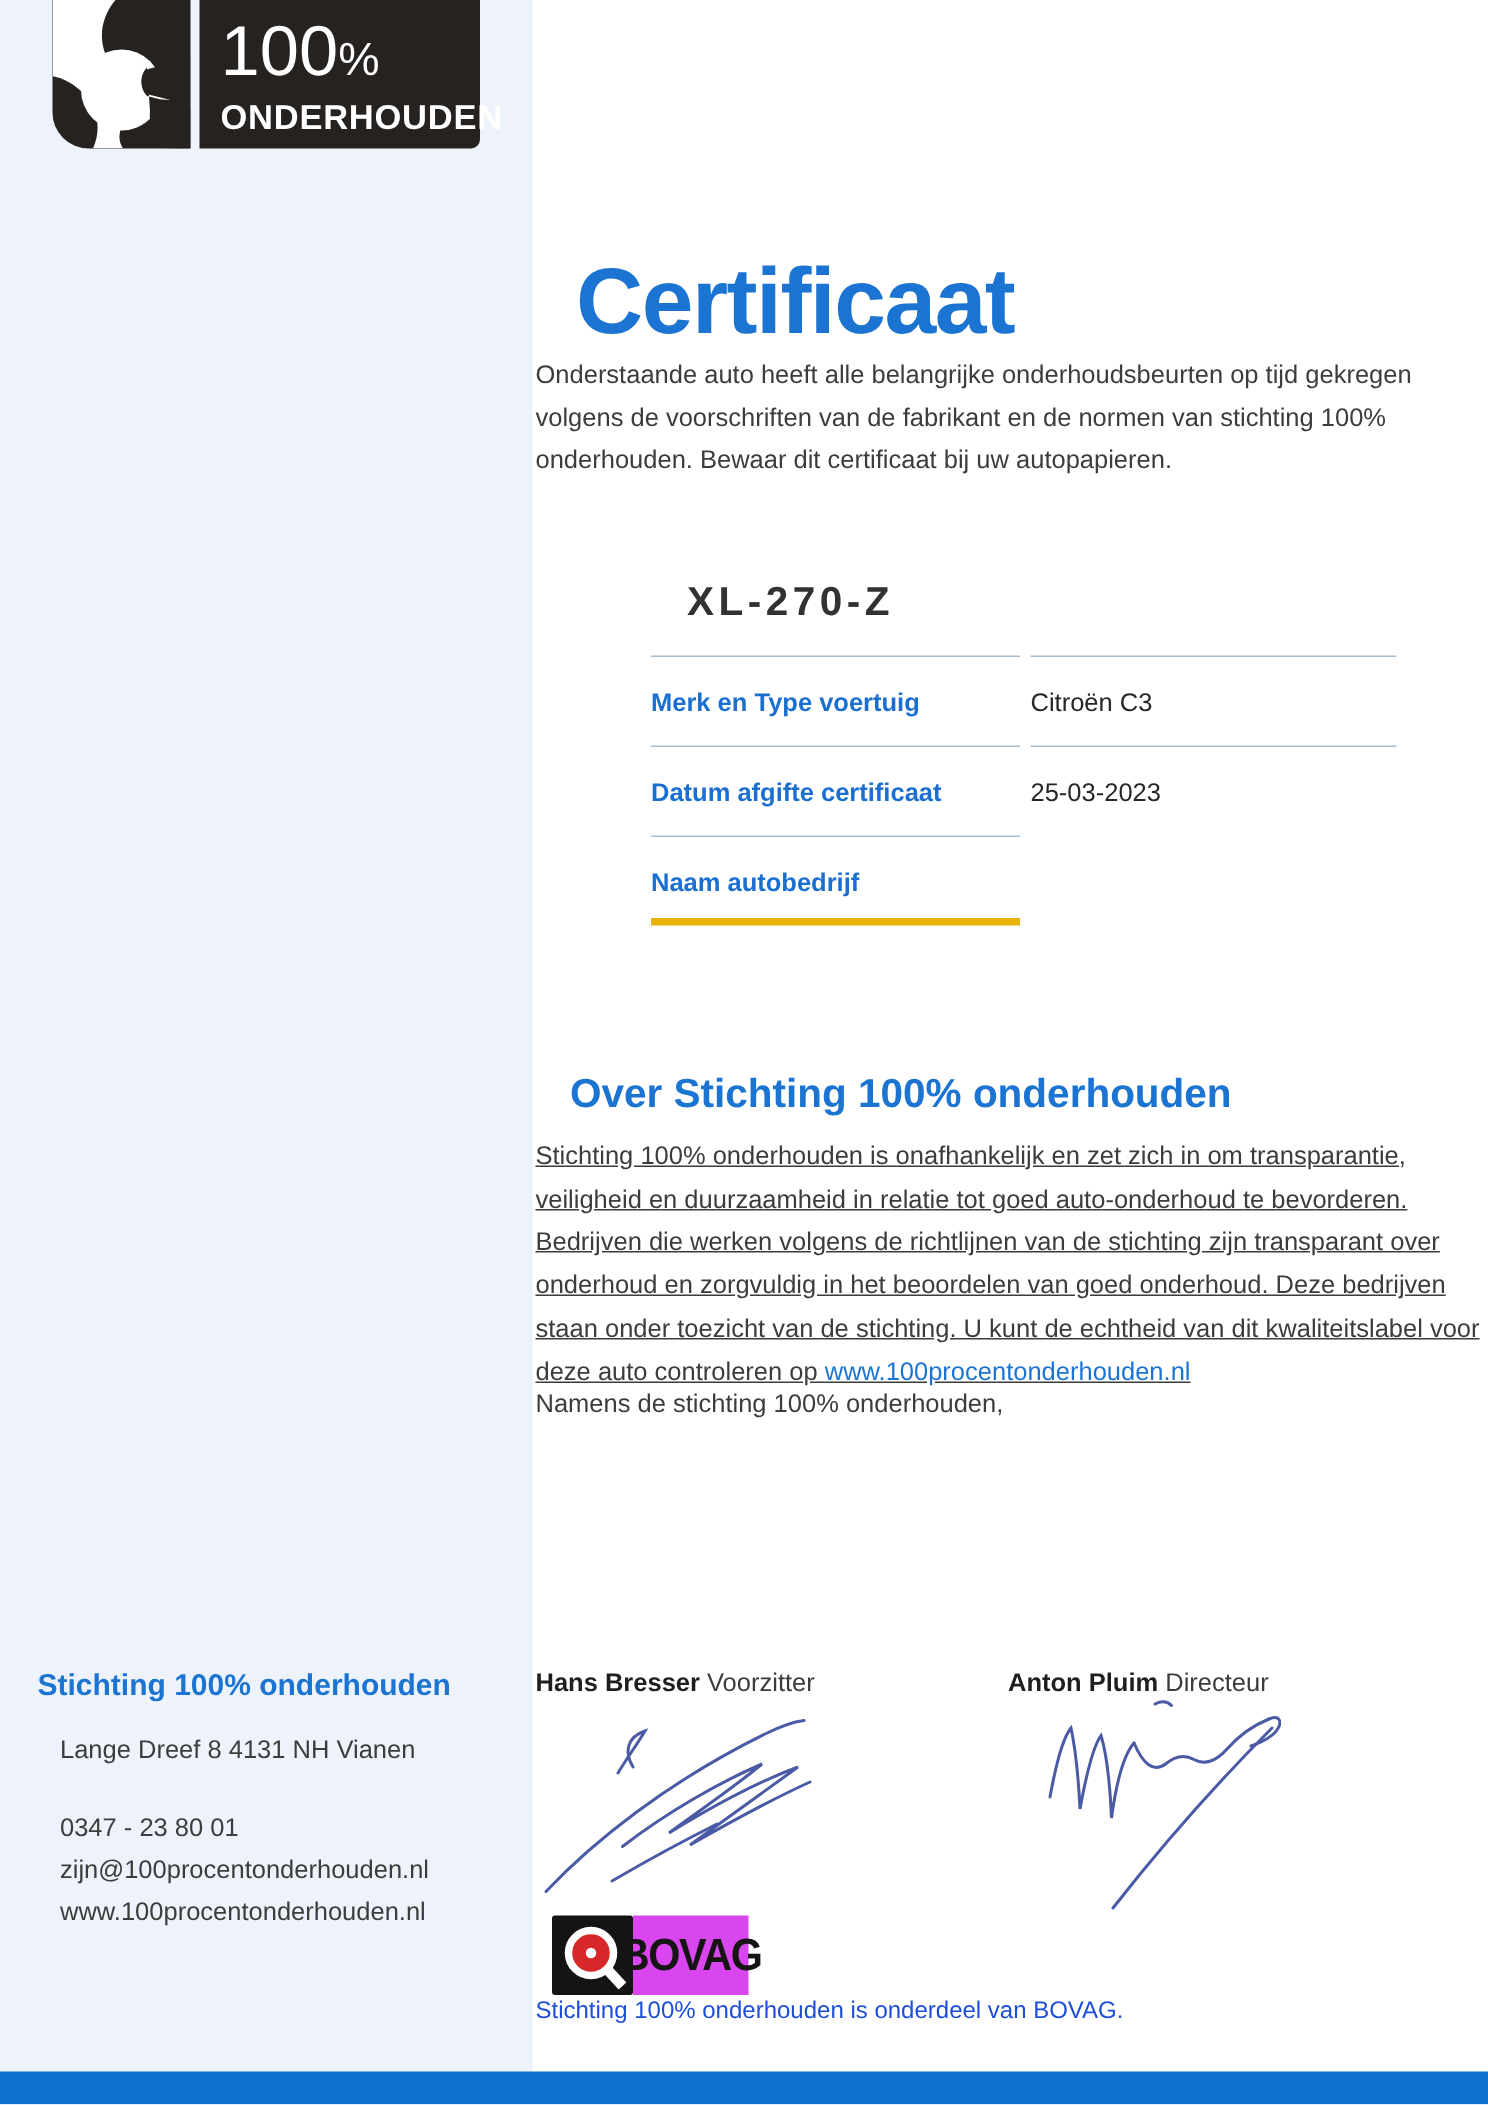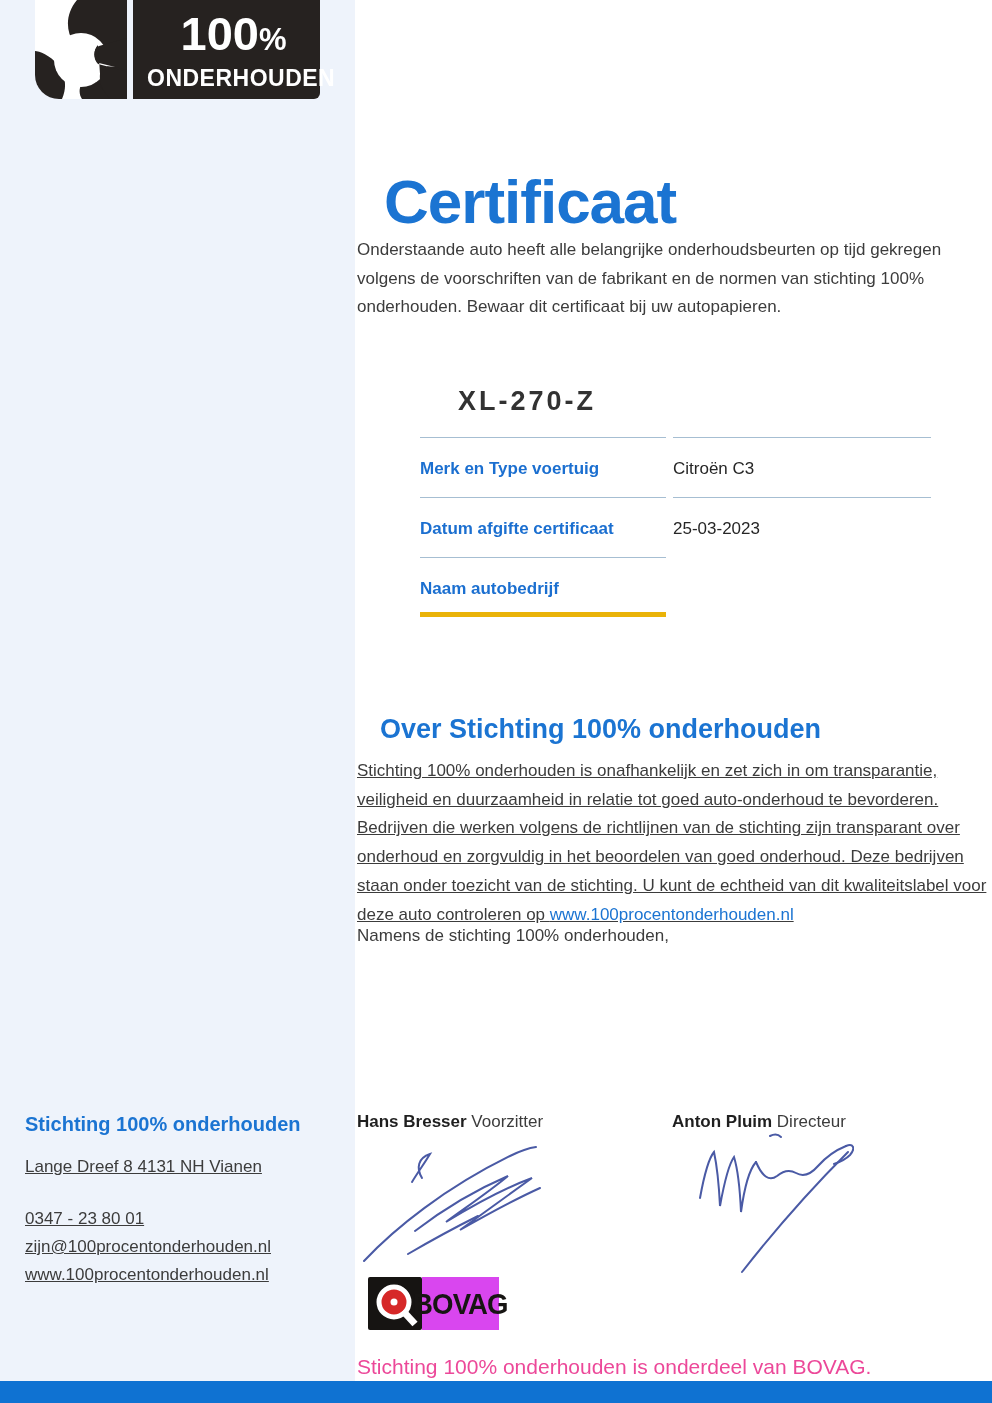--- a/index.html
+++ b/index.html
@@ -6,32 +6,32 @@
   html,body { width:992px; height:1403px; background:#ffffff; font-family:"Liberation Sans", sans-serif; }
   #page { position:relative; width:992px; height:1403px; overflow:hidden; background:#ffffff; }
 
   
   .sidebar { position:absolute; left:0; top:0; width:355px; height:1381px; background:#eef3fb; }
 
   
   .logo { position:absolute; left:35px; top:0; display:flex; }
   .logo-left { width:92px; height:99px; background:#262220; border-radius:0 0 0 24px; margin-right:6px; overflow:hidden; }
   .logo-right { width:187px; height:99px; background:#262220; border-radius:0 0 6px 0; padding:9px 0 0 14px; }
-  .brand-num { color:#fff; font-weight:bold; font-size:47px; line-height:50px; letter-spacing:0px;text-align:center; }
+  .brand-num { color:#fff; font-weight:normal; font-size:47px; line-height:50px; letter-spacing:0px; }
   .brand-num .pct { font-size:31px; }
   .brand-word { color:#fff; font-weight:bold; font-size:23px; line-height:26px; letter-spacing:0.5px; }
 
   
   .h1 { position:absolute; left:384px; top:146px; font-size:62px; font-weight:bold; color:#1b74d2; letter-spacing:-1px;margin-top:20px; }
   .intro { position:absolute; left:357px; top:236px; width:632px; font-size:17px; line-height:28.7px; color:#3c3c3c; }
   .plate { position:absolute; left:458px; top:386px; font-size:27px; font-weight:bold; letter-spacing:3px; color:#323232; }
 
   
   .vtable { position:absolute; left:420px; top:437px; width:511px; }
-  .vrow { display:flex; height:60px; }
+  .vrow { display:flex; height:60px;margin-left:14px; }
   .vcell { border-top:1px solid #a6bed2; padding-top:21px; font-size:17px; }
   .vlabel { width:246px; margin-right:7px; font-weight:bold; color:#1b6fd0; }
   .vvalue { flex:1; color:#262626; }
   .vrow.last .vcell { border-bottom:5px solid #eab308; }
 
   .h2 { position:absolute; left:380px; top:714px; font-size:27px; font-weight:bold; color:#1b74d2; }
   .about { position:absolute; left:357px; top:757px; width:634px; font-size:17px; line-height:28.7px; color:#3c3c3c;text-decoration:underline; }
   .about a { color:#1b74d2; text-decoration:none; }
   .closing { position:absolute; left:357px; top:922px; font-size:17px; line-height:28.7px; color:#3c3c3c; }
 
@@ -42,25 +42,25 @@
   .sig2-label { left:672px; }
   .sig-svg { position:absolute; }
   .sig1-svg { left:360px; top:1136px; }
   .sig2-svg { left:686px; top:1126px; }
 
   
   .bovag { position:absolute; left:368px; top:1277px; display:flex; height:53px; }
   .bovag-left { width:54px; height:53px; background:#161412; border-radius:2px; }
   .bovag-right { width:77px; height:53px; background:#d946ef; display:flex; align-items:center; justify-content:center; }
   .bovag-word { font-size:30px; font-weight:bold; color:#171513; letter-spacing:-1px; transform:scaleX(0.92); }
-  .caption { position:absolute; left:357px; top:1332px; font-size:21px; color:#ec4899;margin-top:23px; }
+  .caption { position:absolute; left:357px; top:1332px; font-size:16px; color:#1d4ed8; }
 
   
   .c-org { position:absolute; left:25px; top:1113px; font-size:20px; font-weight:bold; color:#1b74d2; }
-  .c-line { position:absolute; left:25px; font-size:17px; color:#3c3c3c;text-decoration:underline; }
+  .c-line { position:absolute; left:40px; font-size:17px; color:#3c3c3c; }
   .c-addr { top:1157px; }
   .c-phone { top:1209px; }
   .c-mail { top:1237px; }
   .c-www { top:1265px; }
 
   .footer { position:absolute; left:0; bottom:0; width:992px; height:22px; background:#0f72d2; }
 </style>
 </head>
 <body>
 

